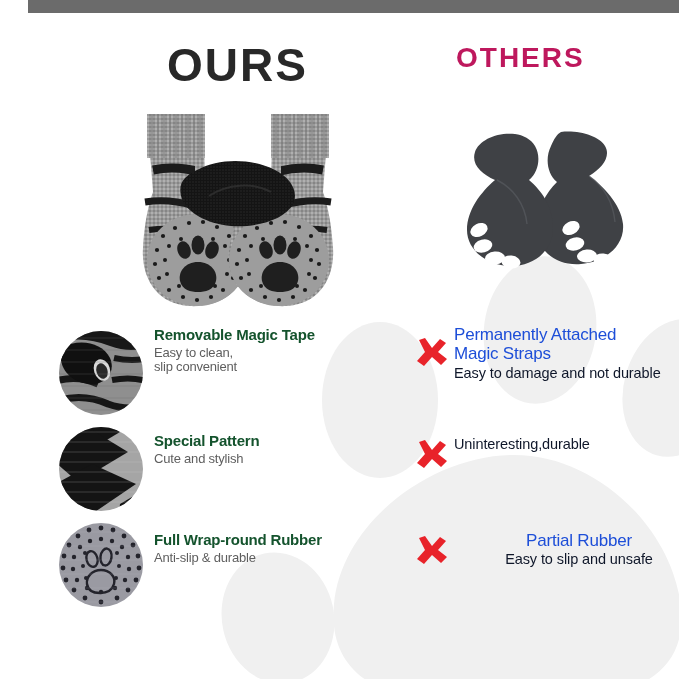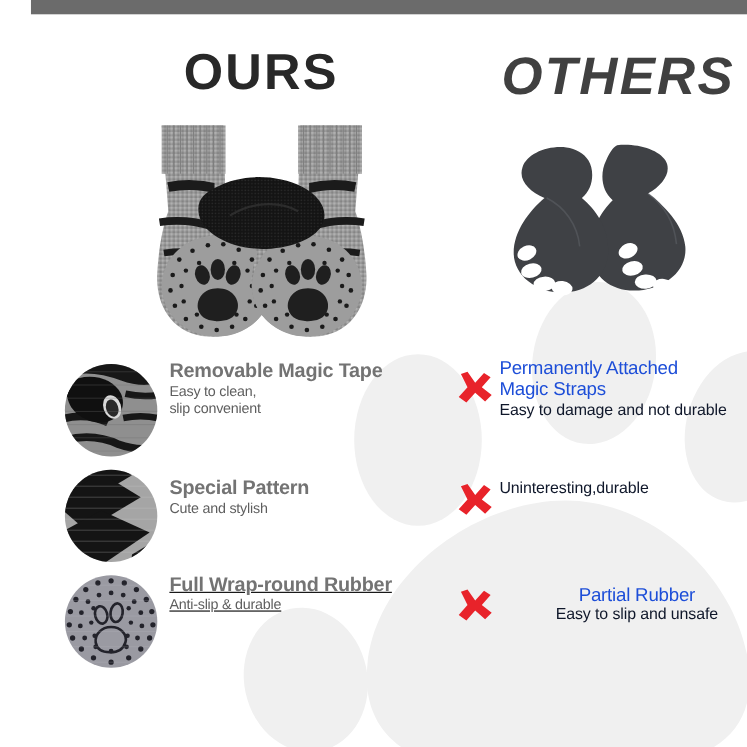--- a/index.html
+++ b/index.html
@@ -13,52 +13,52 @@
 
   
   .topbar{position:absolute;left:0;top:0;width:679px;height:13px;background:#6b6b6b;}
 
   
   .watermark{position:absolute;left:0;top:0;width:679px;height:679px;pointer-events:none;}
 
   
   .head{position:absolute;font-weight:bold;letter-spacing:2px;}
   .head-ours{left:139px;top:38px;font-size:46px;color:#282828;}
-  .head-others{left:428px;top:42px;font-size:48px;color:#404040;font-style:italic;}
+  .head-others{left:428px;top:42px;font-size:28px;color:#be185d;}
 
   
   .prod{position:absolute;}
   .prod-ours{left:95px;top:100px;width:230px;height:215px;}
   .prod-others{left:425px;top:128px;width:190px;height:145px;}
 
   
   .rows{position:absolute;left:0;top:325px;width:679px;}
   .row{position:relative;height:96px;}
   .left-col{position:absolute;left:30px;top:0;width:370px;height:96px;}
   .right-col{position:absolute;left:386px;top:0;width:293px;height:96px;}
 
   .thumb{position:absolute;left:0;top:5px;width:86px;height:86px;border-radius:50%;overflow:hidden;}
   .thumb svg{display:block;}
 
   .ltext{position:absolute;left:96px;top:4px;width:280px;}
-  .ltitle{font-size:18px;font-weight:bold;color:#737373;line-height:1.12;letter-spacing:-0.2px;}
+  .ltitle{font-size:15px;font-weight:bold;color:#14532d;line-height:1.12;letter-spacing:-0.2px;}
   .lsub{font-size:13px;color:#5e5e5e;line-height:1.12;letter-spacing:-0.2px;margin-top:2px;}
 
   .xmark{position:absolute;left:0;top:18px;width:34px;height:30px;}
   .rtext{position:absolute;left:40px;top:4px;width:250px;}
   .rtitle{font-size:17px;font-weight:normal;color:#1d4ed8;line-height:1.14;letter-spacing:-0.2px;}
   .rsub{font-size:14.5px;color:#0f172a;line-height:1.14;letter-spacing:-0.1px;margin-top:1px;}
 
   .r1 .ltext{top:2px;}
   .r1 .rtext{top:0px;}
   .r1 .xmark{top:12px;}
   .r2 .ltext{top:12px;}
   .r2 .rtext{top:14px;}
   .r2 .xmark{top:18px;}
-  .r3 .ltext{top:4px;text-decoration:underline;}
+  .r3 .ltext{top:15px;}
   .r3 .rtext{top:14px;text-align:center;}
   .r3 .xmark{top:18px;}
 </style>
 </head>
 <body>
 
 <div class="page">
 
   <div class="topbar"></div>
 

